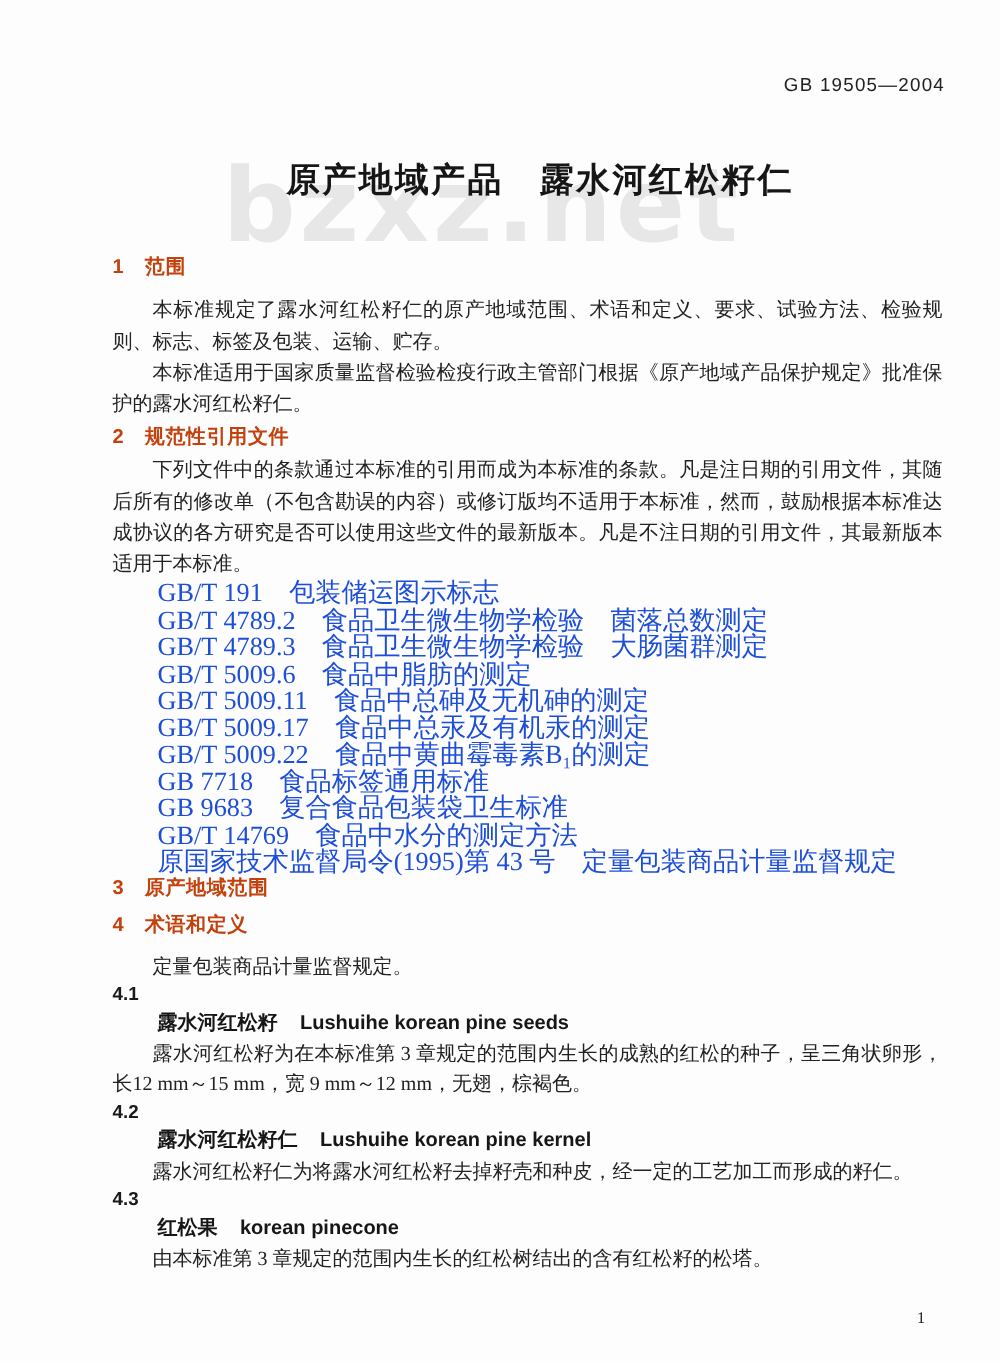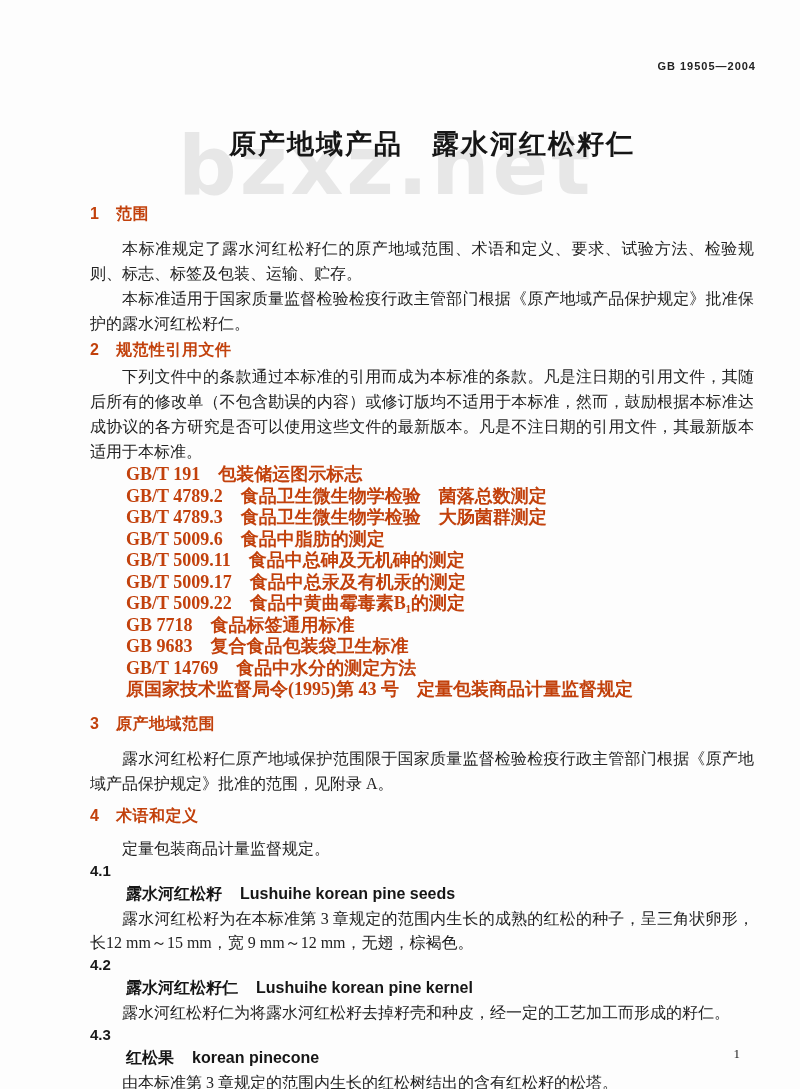--- a/index.html
+++ b/index.html
@@ -22,22 +22,22 @@
     letter-spacing: 3px;
     color: #e7e7e7;
     z-index: 0;
     user-select: none;
   }
   .doc-number {
     position: absolute;
     top: 60px;
     right: 44px;
     font-family: "Liberation Sans", sans-serif;
-    font-weight: bold;
-    font-size: 11px;
+    font-weight: normal;
+    font-size: 15px;
     letter-spacing: 1px;
     color: #222;
     z-index: 2;
   }
   .title {
     position: absolute;
     top: 126px;
     left: 0;
     width: 100%;
     box-sizing: border-box;
@@ -71,28 +71,27 @@
   .para {
     margin: 0;
     font-size: 16px;
     line-height: 25px;
     text-indent: 2em;
     text-align: justify;
     color: #222;
   }
   .m12 { margin-top: 12px; }
   .m4  { margin-top: 4px; }
-  .m13 { margin-top: 13px; }
+  .m13 { }
   .m10 { margin-top: 10px; }
   .refs {
     margin: 0 0 0 36px;
-    font-size: 18px;
+    font-size: 21px;
     line-height: 21.5px;
-    color: #c2410c;
-    font-weight: bold;
+    color: #1d4ed8;
   }
   .ref { white-space: nowrap; }
   .term-num {
     font-family: "Liberation Sans", sans-serif;
     font-weight: bold;
     font-size: 15px;
     line-height: 20px;
     color: #1a1a1a;
   }
   .term-line {
@@ -148,21 +147,20 @@
       <div class="ref">GB/T 5009.11　食品中总砷及无机砷的测定</div>
       <div class="ref">GB/T 5009.17　食品中总汞及有机汞的测定</div>
       <div class="ref">GB/T 5009.22　食品中黄曲霉毒素B₁的测定</div>
       <div class="ref">GB 7718　食品标签通用标准</div>
       <div class="ref">GB 9683　复合食品包装袋卫生标准</div>
       <div class="ref">GB/T 14769　食品中水分的测定方法</div>
       <div class="ref">原国家技术监督局令(1995)第 43 号　定量包装商品计量监督规定</div>
     </div>
 
     <h2 class="sec-heading m13">3　原产地域范围</h2>
-    <p class="para m12">露水河红松籽仁原产地域保护范围限于国家质量监督检验检疫行政主管部门根据《原产地域产品保护规定》批准的范围，见附录 A。</p>
 
     <h2 class="sec-heading m10">4　术语和定义</h2>
     <p class="para m10">定量包装商品计量监督规定。</p>
 
     <div class="term-num">4.1</div>
     <div class="term-line">
       <span class="term-zh">露水河红松籽</span><span class="term-en">Lushuihe korean pine seeds</span>
     </div>
     <p class="para def">露水河红松籽为在本标准第 3 章规定的范围内生长的成熟的红松的种子，呈三角状卵形，长12 mm～15 mm，宽 9 mm～12 mm，无翅，棕褐色。</p>
 

